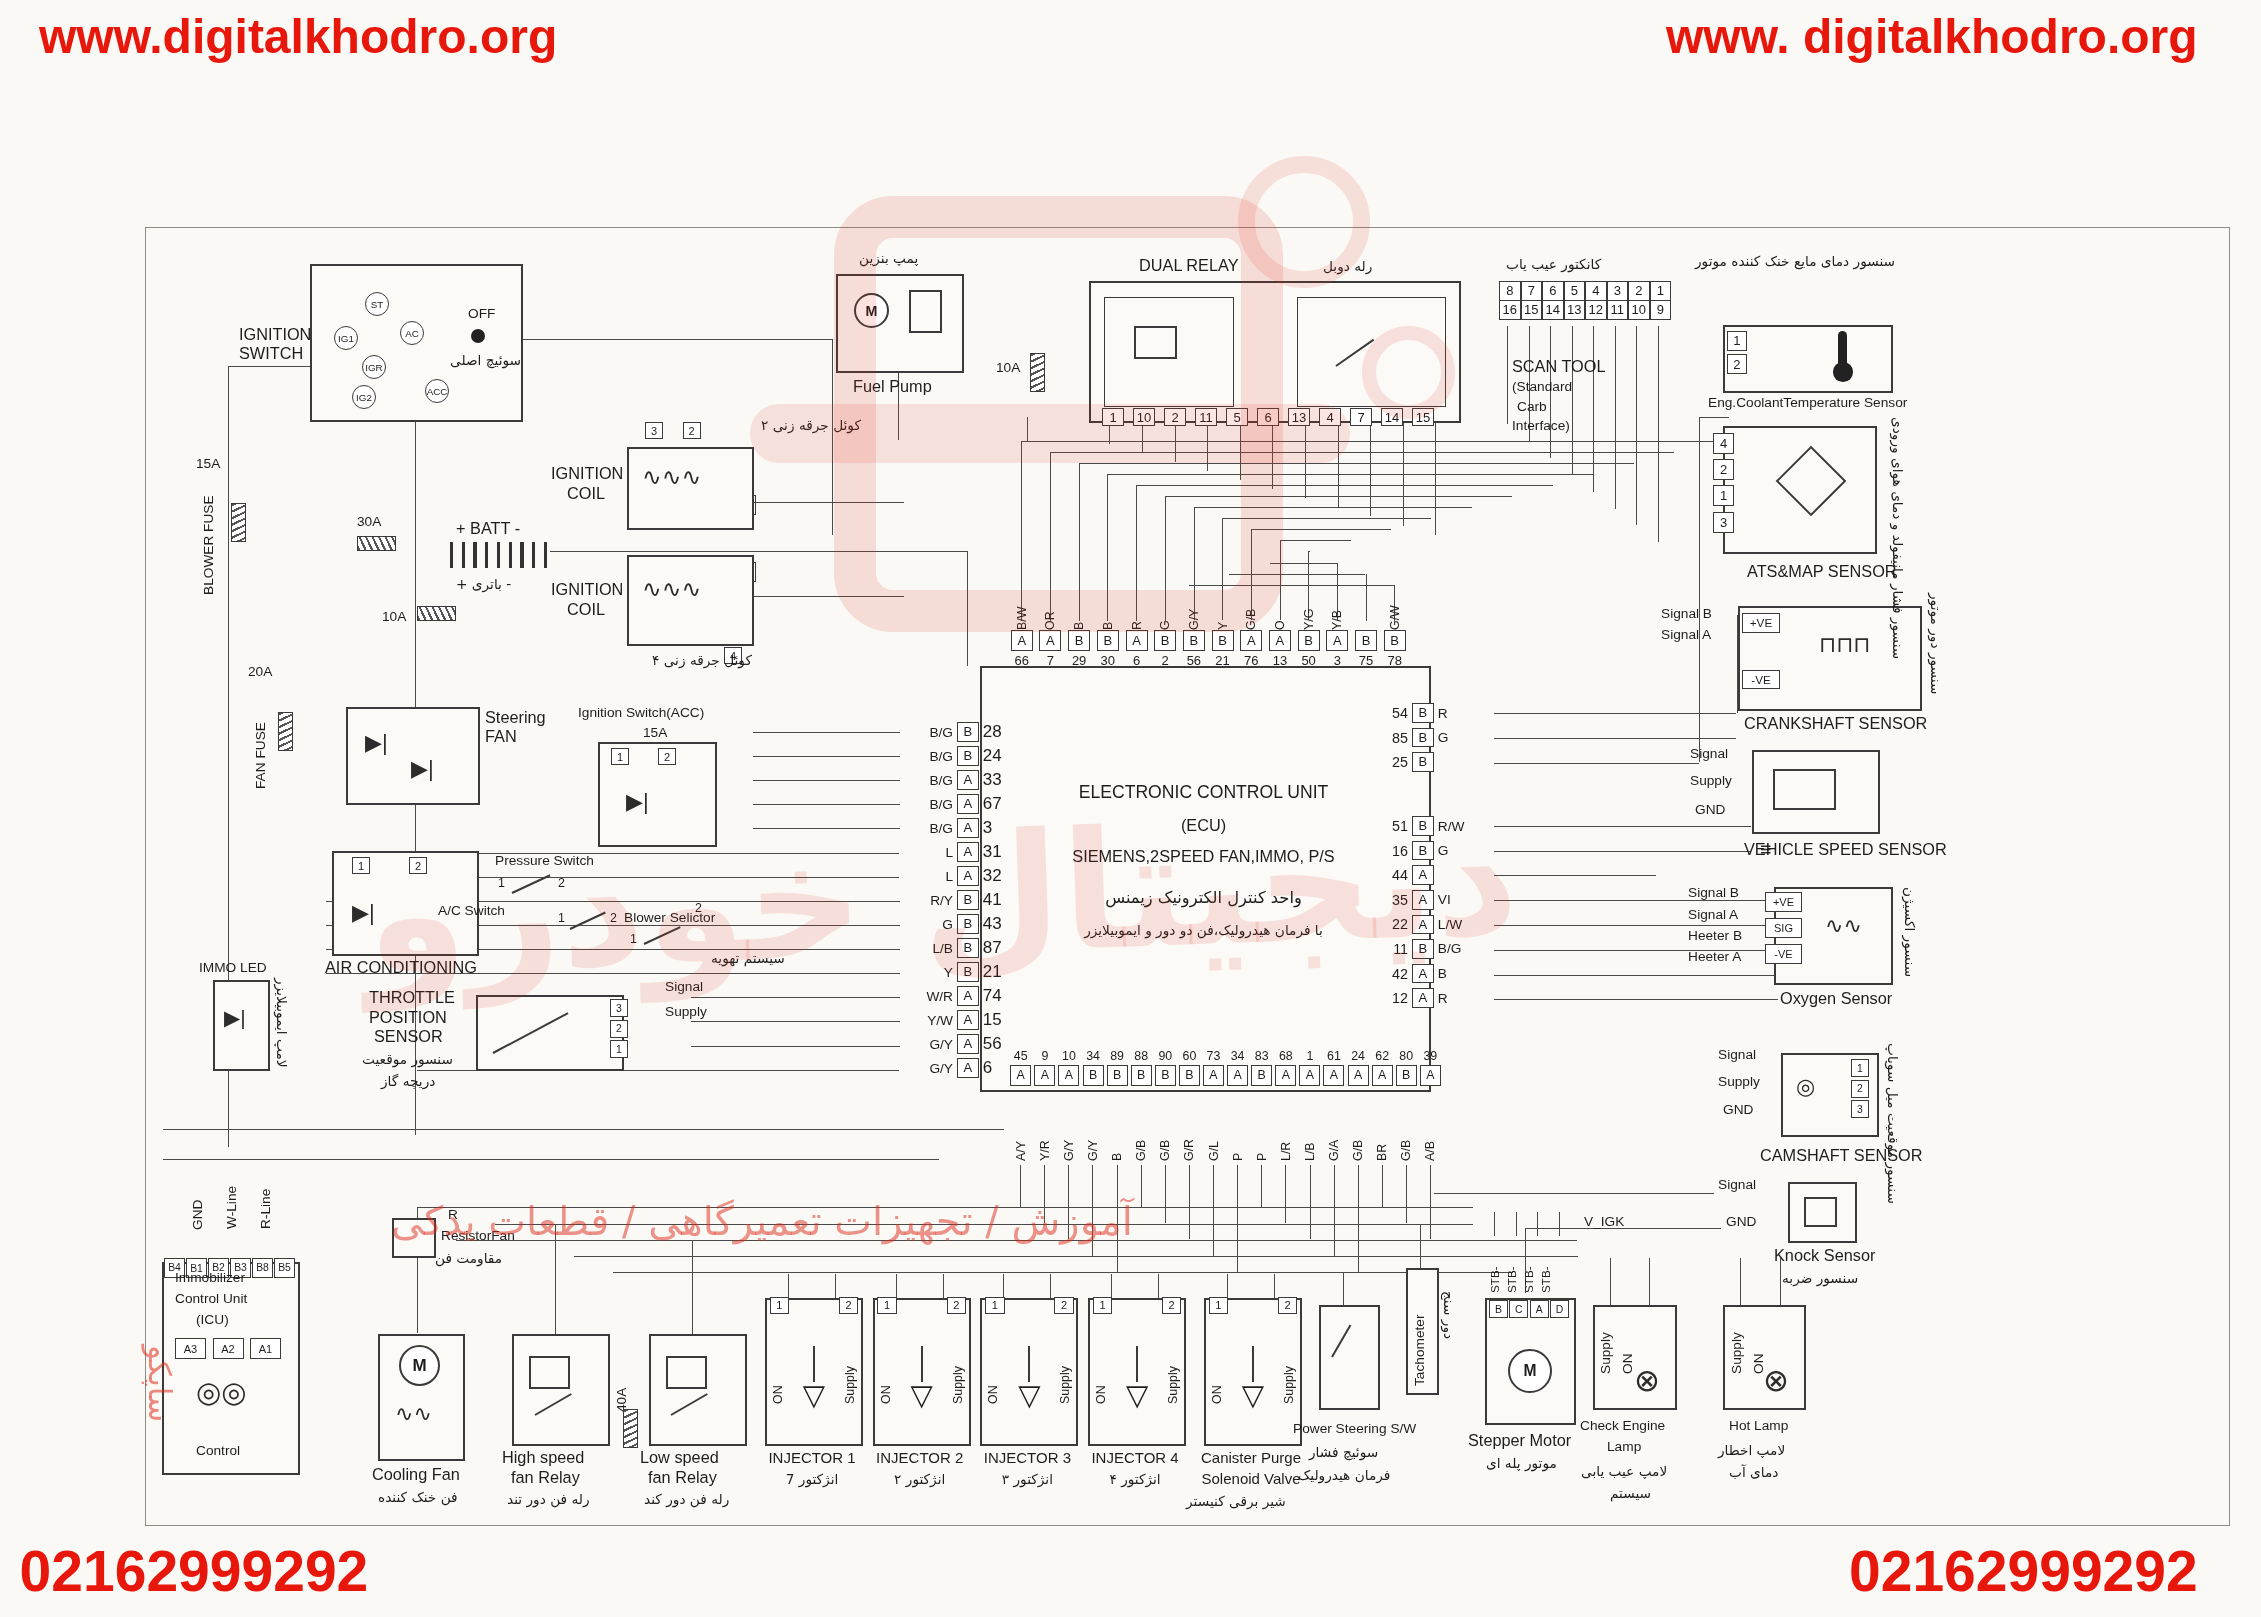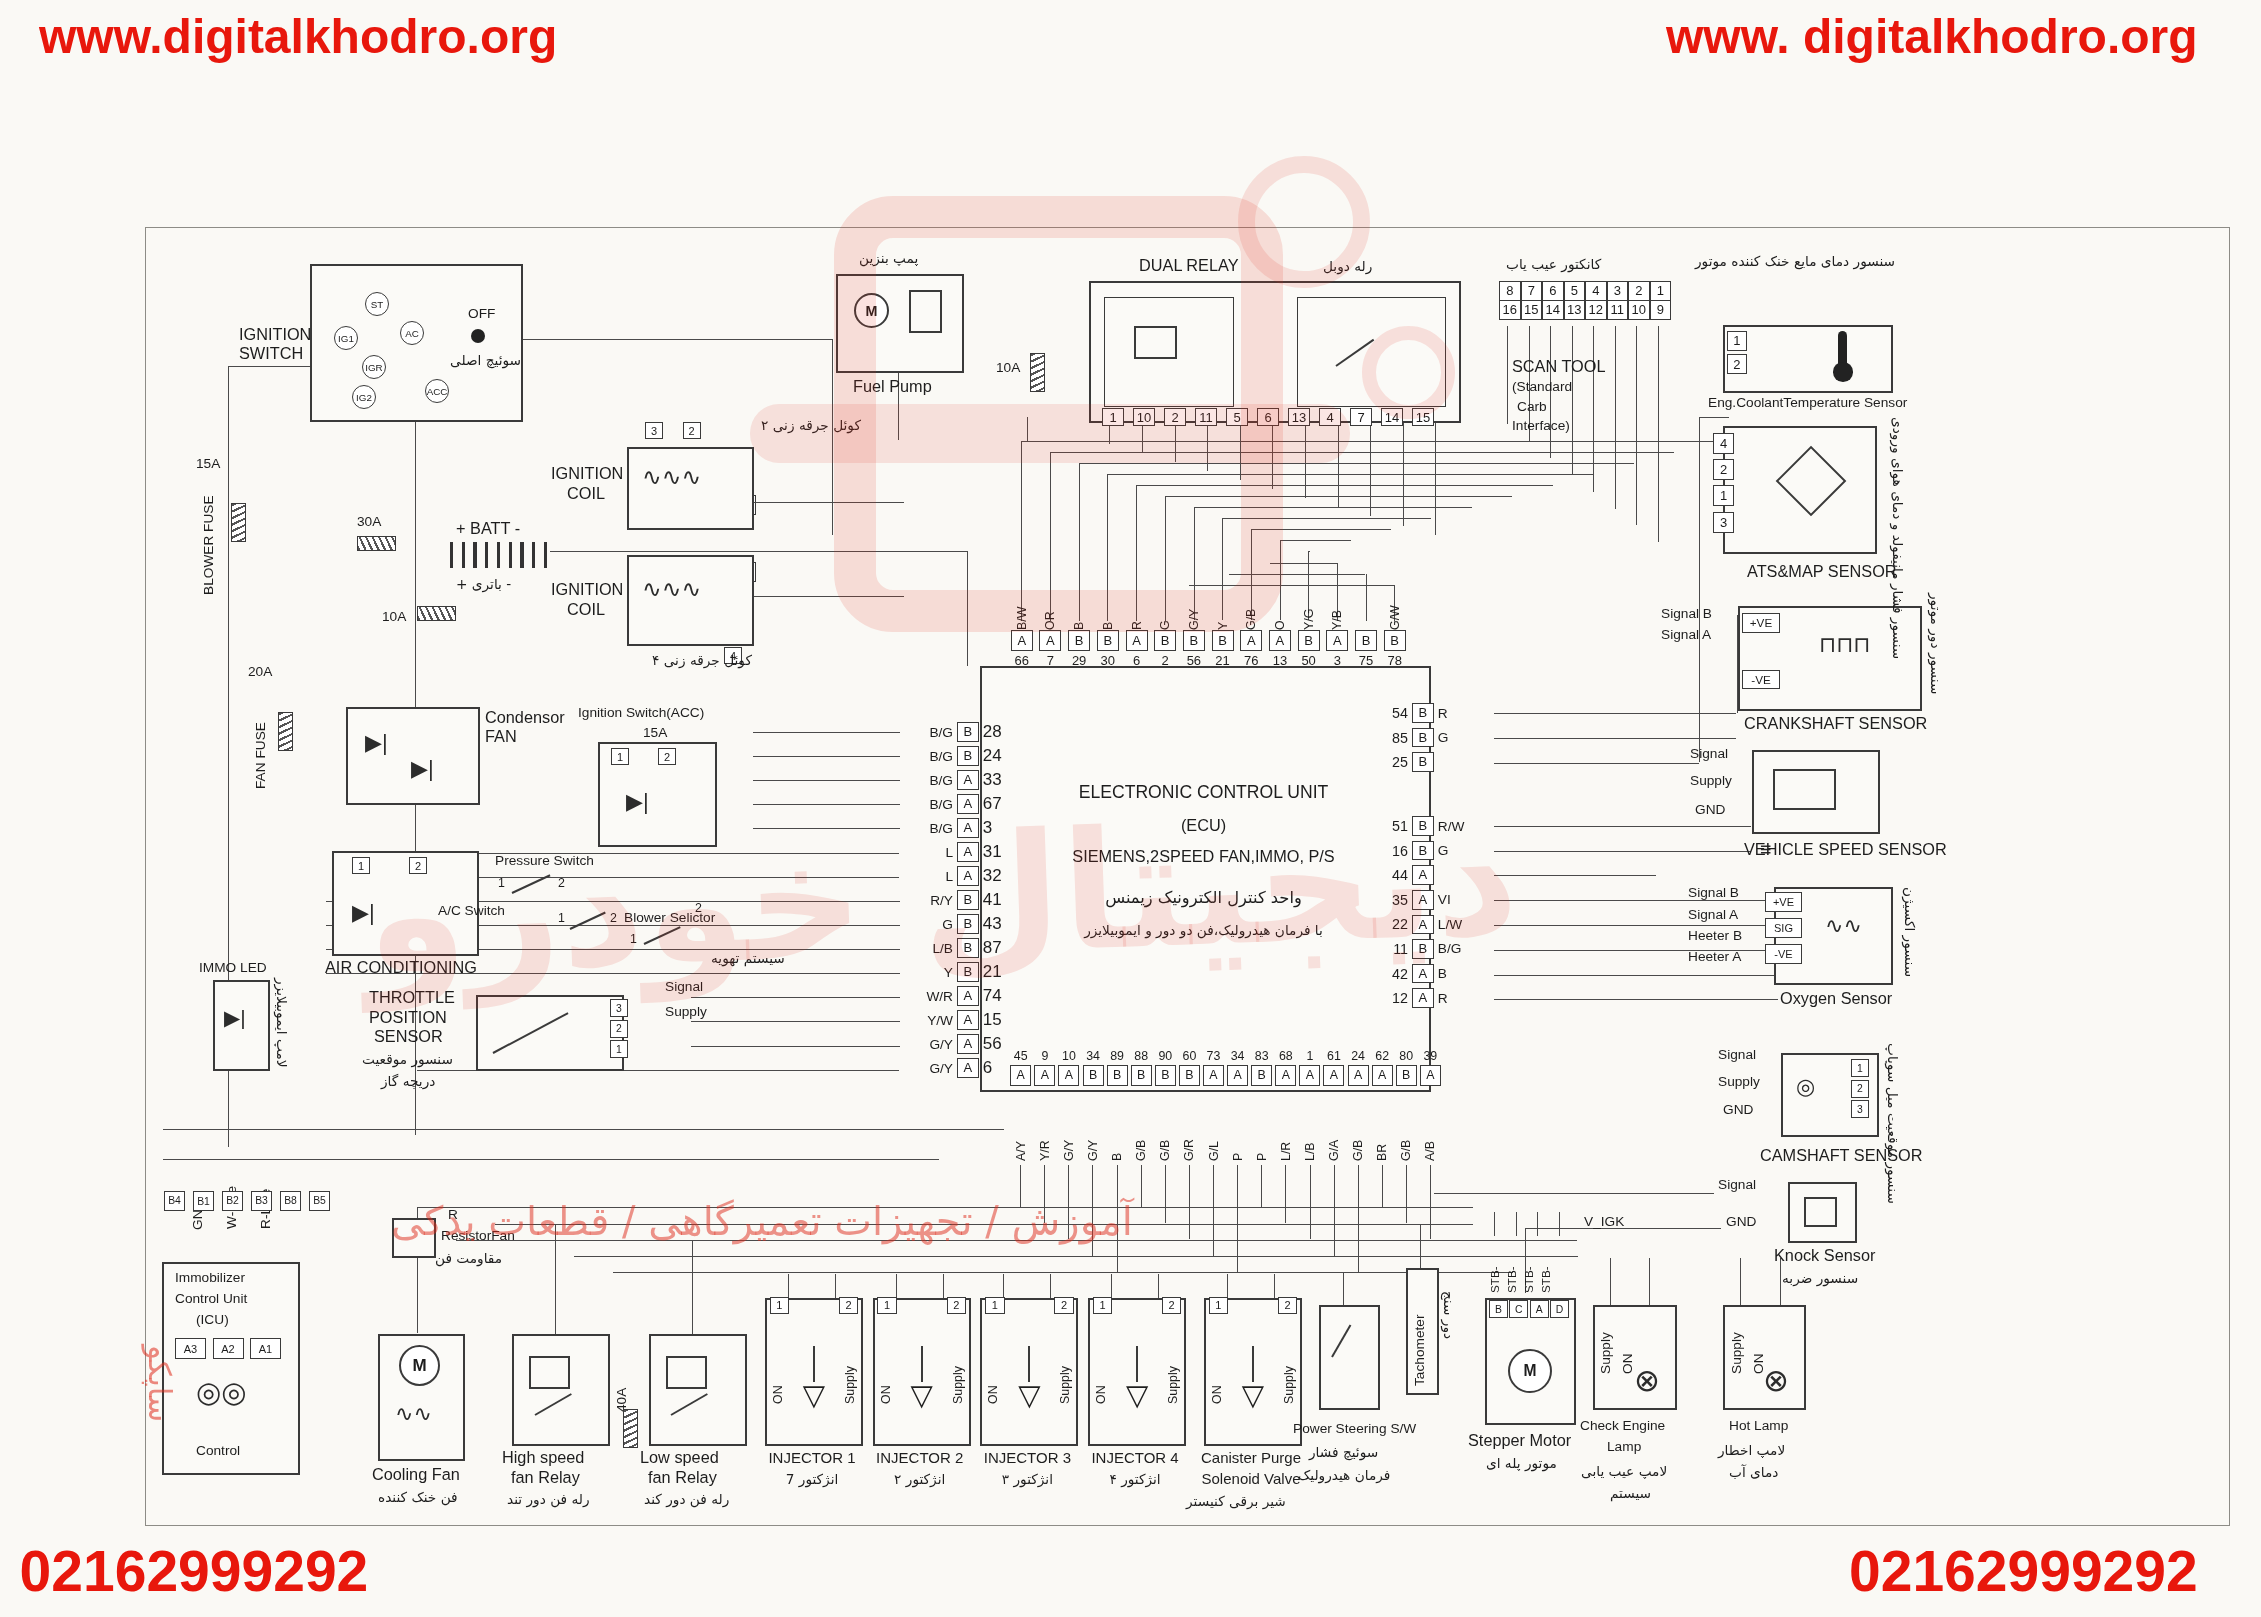--- a/index.html
+++ b/index.html
@@ -404,21 +404,21 @@
 <div class="glyph" style="left:642px;top:575px;font-size:23.5px">∿∿∿</div>
 <div class="lbl" style="left:551px;top:580px">IGNITION</div>
 <div class="lbl" style="left:567px;top:600px">COIL</div>
 <div class="cell" style="position:absolute;left:722px;top:562px;width:34px;height:19.6px;font-size:11px">SIG</div>
 <div class="cell" style="position:absolute;left:724px;top:647px;width:18px;height:17px;font-size:11px">4</div>
 <div class="lbl fa sm" style="left:652px;top:652px">کوئل جرقه زنی ۴</div>
 
 <div class="comp" style="left:346px;top:707px;width:130px;height:94px"></div>
 <div class="glyph" style="left:365px;top:730px;font-size:22px">▶|</div>
 <div class="glyph" style="left:411px;top:756px;font-size:22px">▶|</div>
-<div class="lbl" style="left:485px;top:708px">Condensor</div>
+<div class="lbl" style="left:485px;top:708px">Steering</div>
 <div class="lbl" style="left:485px;top:727px">FAN</div>
 
 <div class="comp" style="left:598px;top:742px;width:115px;height:101px"></div>
 <div class="lbl sm" style="left:578px;top:705px">Ignition Switch(ACC)</div>
 <div class="lbl sm" style="left:643px;top:725px">15A</div>
 <div class="cellrow" style="left:611px;top:748px;gap:29px">
 
 <div class="cell" style="width:18px;height:17px;font-size:11px">1</div>
     <div class="cell" style="width:18px;height:17px;font-size:11px">2</div>
   </div>
@@ -830,21 +830,21 @@
     <div class="bpin">
       <span class="n">39</span>
       <span class="s">A</span>
       <span class="w vert">A/B</span>
     </div>
   </div>
 
 <div class="lbl sm vert" style="left:190px;top:1167px;height:63px">GND</div>
 <div class="lbl sm vert" style="left:224px;top:1152px;height:77px">W-Line</div>
 <div class="lbl sm vert" style="left:258px;top:1159px;height:70px">R-Line</div>
-<div class="cellrow" style="left:164px;top:1191px;gap:8px">
+<div class="cellrow" style="left:164px;top:1258px;gap:1px">
 
 <div class="cell" style="width:21px;height:19.6px;font-size:10.4px">B4</div>
     <div class="cell" style="width:21px;height:20px;font-size:10.4px">B1</div>
     <div class="cell" style="width:21px;height:19.6px;font-size:10.4px">B2</div>
     <div class="cell" style="width:21px;height:19.6px;font-size:10.4px">B3</div>
     <div class="cell" style="width:21px;height:19.6px;font-size:10.4px">B8</div>
     <div class="cell" style="width:21px;height:19.6px;font-size:10.4px">B5</div>
   </div>
 <div class="comp" style="left:162px;top:1262px;width:134px;height:209px"></div>
 <div class="lbl sm" style="left:175px;top:1270px">Immobilizer</div>

